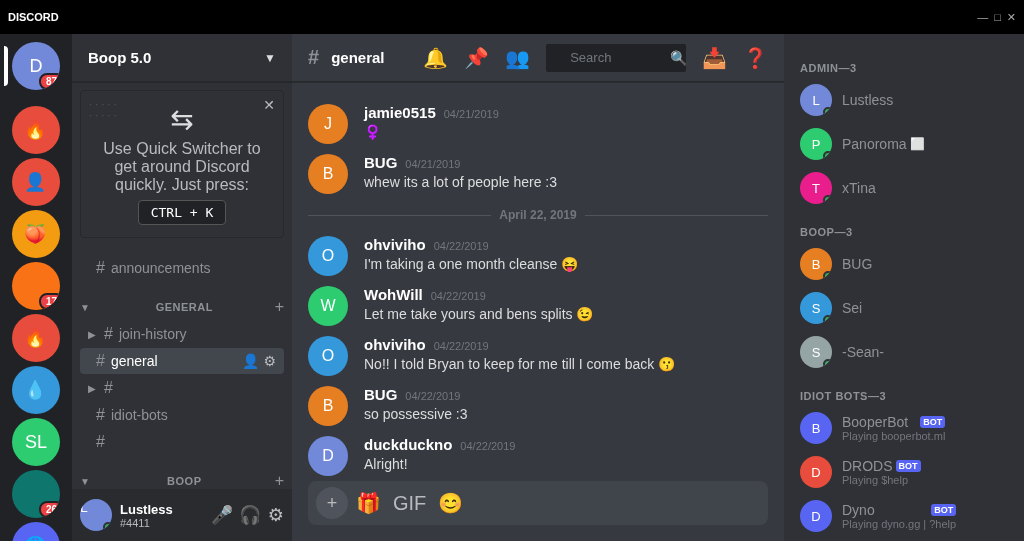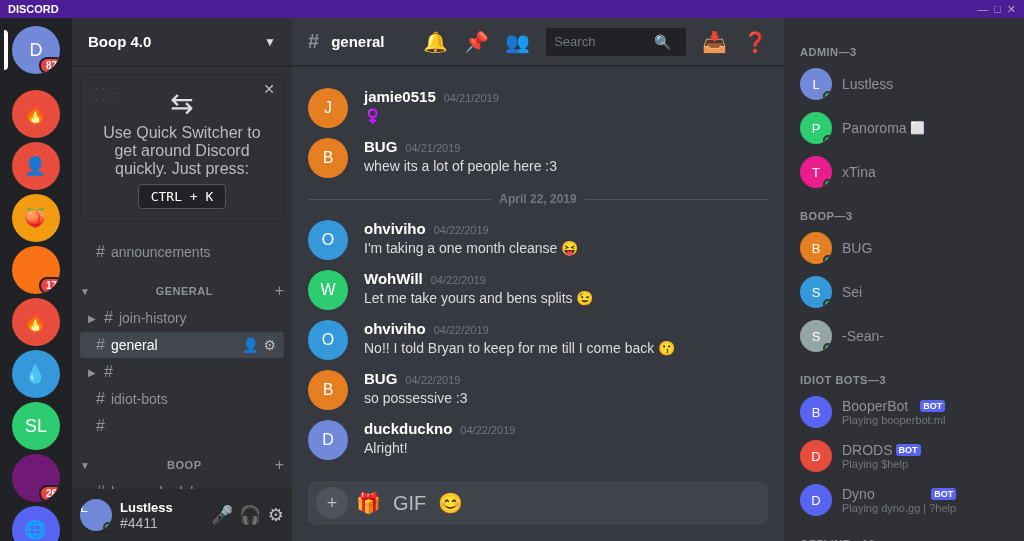--- a/index.html
+++ b/index.html
@@ -1,19 +1,19 @@
 <!DOCTYPE html>
 <html><head>
   <meta charset="utf-8">
   <style>
     * { margin: 0; padding: 0; box-sizing: border-box; }
     body { width: 1024px; height: 541px; overflow: hidden; font-family: 'Whitney', 'Helvetica Neue', Helvetica, Arial, sans-serif; background: #36393f; color: #dcddde; font-size: 14px; display: flex; flex-direction: column; }
 
     
-    #titlebar { background: #4c1d95; height: 18px; display: flex; align-items: center; padding: 0 8px; justify-content: space-between; }
+    #titlebar { background: #000000; height: 34px; display: flex; align-items: center; padding: 0 8px; justify-content: space-between; }
     #titlebar .window-controls { display: flex; gap: 6px; }
     #titlebar .window-controls span { color: #aaa; font-size: 11px; cursor: pointer; }
 
     
     #app { display: flex; flex: 1; overflow: hidden; }
 
     
     #server-list { width: 72px; background: #202225; display: flex; flex-direction: column; align-items: center; padding: 8px 0; gap: 4px; overflow-y: auto; }
     .server-icon { width: 48px; height: 48px; border-radius: 50%; background: #36393f; cursor: pointer; display: flex; align-items: center; justify-content: center; color: #fff; font-size: 18px; position: relative; overflow: hidden; transition: border-radius 0.2s; }
     .server-divider { width: 32px; height: 2px; background: #36393f; margin: 4px 0; border-radius: 1px; }
@@ -49,35 +49,35 @@
     .channel-item .ch-actions { display: none; gap: 4px; }
     .channel-item:hover .ch-actions, .channel-item.active .ch-actions { display: flex; }
     .channel-item .ch-actions span { font-size: 14px; color: #b9bbbe; cursor: pointer; }
     .channel-item .tree-arrow { width: 12px; margin-right: 4px; color: #8e9297; font-size: 10px; }
 
     
     #user-area { height: 52px; background: #292b2f; display: flex; align-items: center; padding: 0 8px; gap: 8px; }
     #user-area .user-avatar { width: 32px; height: 32px; border-radius: 50%; background: #7289da; overflow: hidden; position: relative; }
     #user-area .user-info { flex: 1; }
     #user-area .username { font-size: 13px; font-weight: 600; color: #fff; }
-    #user-area .user-tag { font-size: 14px; color: #b9bbbe; }
+    #user-area .user-tag { font-size: 11px; color: #b9bbbe; }
     #user-area .user-controls { display: flex; gap: 6px; }
     #user-area .user-controls span { color: #b9bbbe; font-size: 18px; cursor: pointer; }
 
     
     #main-content { flex: 1; display: flex; flex-direction: column; background: #36393f; }
 
     
     #channel-header { height: 48px; background: #36393f; border-bottom: 1px solid #26282c; display: flex; align-items: center; padding: 0 16px; gap: 12px; box-shadow: 0 1px 0 rgba(0,0,0,.2); }
     #channel-header .hash { color: #8e9297; font-size: 20px; font-weight: 700; }
     #channel-header .channel-title { font-weight: 700; color: #fff; font-size: 15px; }
     #channel-header .spacer { flex: 1; }
     #channel-header .header-icons { display: flex; align-items: center; gap: 16px; }
     #channel-header .header-icons span { color: #b9bbbe; font-size: 20px; cursor: pointer; }
-    #channel-header .search-bar { background: #202225; border-radius: 2px; display: flex; align-items: center; padding: 0 8px; height: 28px; width: 140px; }
+    #channel-header .search-bar { background: #202225; border-radius: 2px; display: flex; align-items: center; padding: 0 24px; height: 28px; width: 140px; }
     #channel-header .search-bar input { background: none; border: none; outline: none; color: #dcddde; font-size: 13px; width: 100px; }
     #channel-header .search-bar input::placeholder { color: #72767d; }
     #channel-header .search-bar span { color: #b9bbbe; font-size: 14px; }
 
     
     #messages { flex: 1; overflow-y: auto; padding: 16px 0; }
     #messages::-webkit-scrollbar { width: 4px; }
     #messages::-webkit-scrollbar-thumb { background: #202225; border-radius: 2px; }
 
     .message-group { display: flex; padding: 4px 16px; gap: 16px; margin: 2px 0; }
@@ -169,32 +169,32 @@
       <div class="server-icon-wrap">
         <div class="server-icon" style="background: rgb(231, 76, 60);">🔥</div>
       </div>
       <div class="server-icon-wrap">
         <div class="server-icon" style="background: rgb(52, 152, 219);">💧</div>
       </div>
       <div class="server-icon-wrap">
         <div class="server-icon" style="background: rgb(46, 204, 113);">SL</div>
       </div>
       <div class="server-icon-wrap">
-        <div class="server-icon" style="background: #701a75;">
+        <div class="server-icon" style="background: #0f766e;">
           <div class="notif-badge">26</div>
         </div>
       </div>
       <div class="server-icon-wrap">
         <div class="server-icon" style="background: rgb(88, 101, 242);">🌐</div>
       </div>
     </div>
 
   <div id="channel-sidebar">
     <div id="server-header">
-      <span class="server-name">Boop 4.0</span>
+      <span class="server-name">Boop 5.0</span>
       <span class="chevron">▼</span>
     </div>
 
     <div id="quick-switcher-tooltip">
       <span class="close-btn">✕</span>
       <span class="dots">· · · · ·<br>· · · · ·</span>
       <span class="arrow-icon">⇆</span>
       <div style="font-size:16px;color:#b9bbbe;">Use Quick Switcher to get around Discord quickly. Just press:</div>
       <div class="shortcut-key">CTRL + K</div>
     </div>

